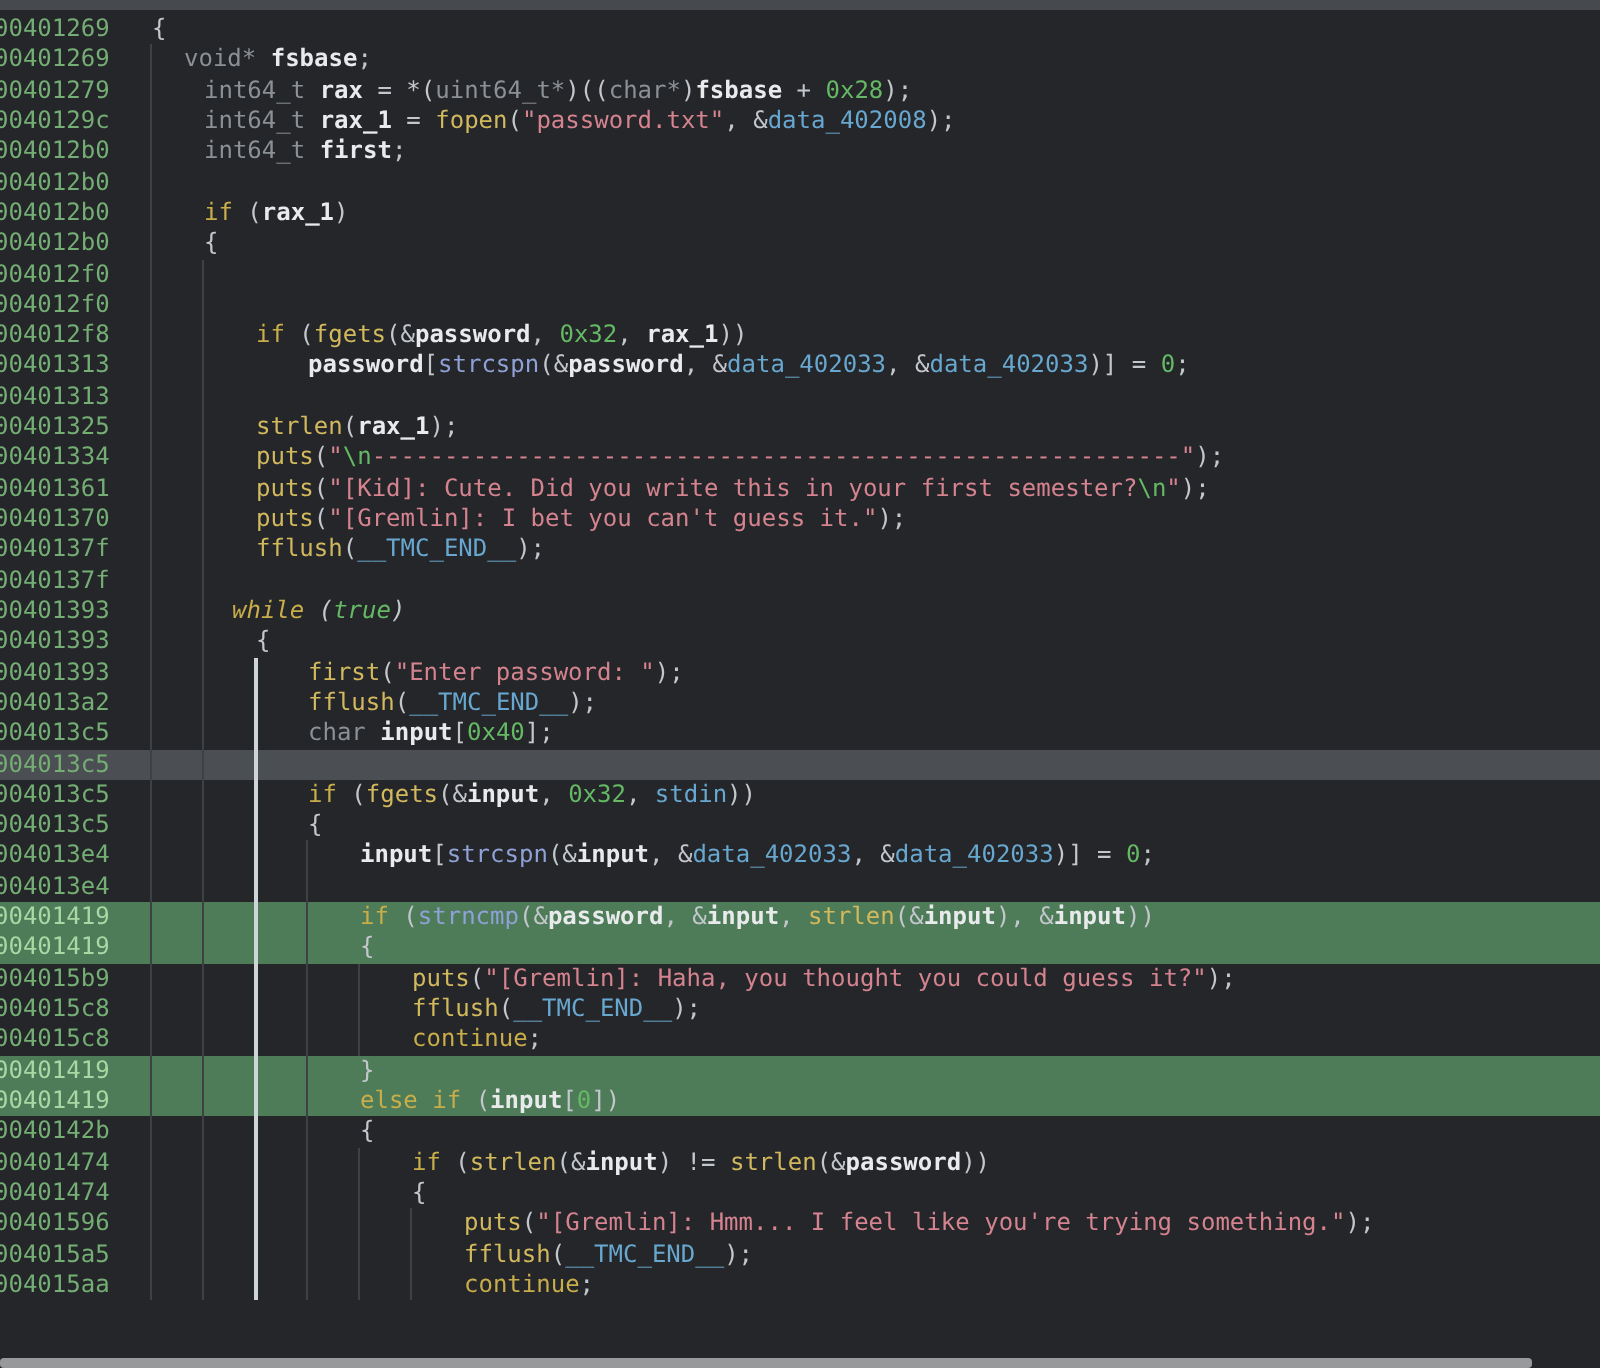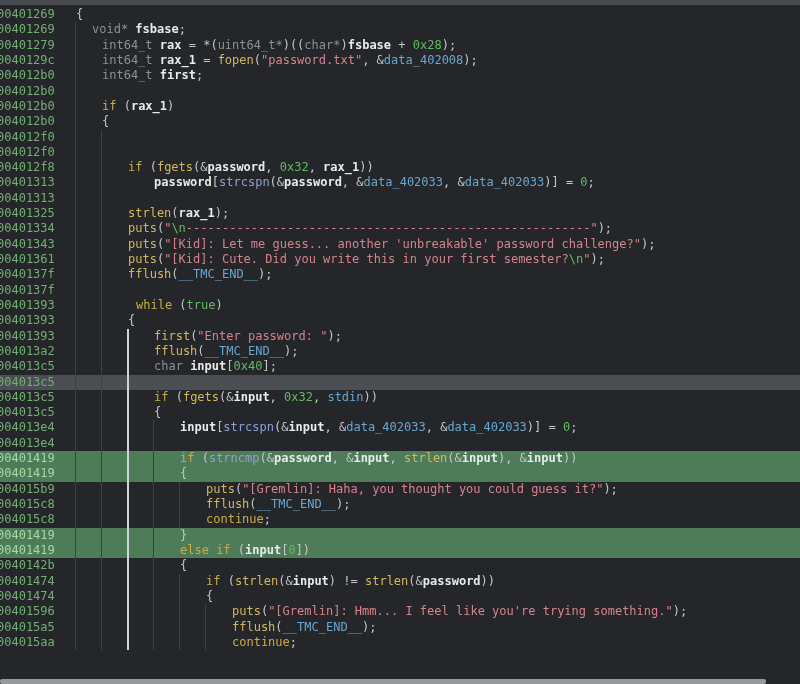--- a/index.html
+++ b/index.html
@@ -45,25 +45,25 @@
       <div class="line"><span class="g" style="left: 75px;"></span><span class="addr">004012b0</span></div>
       <div class="line"><span class="g" style="left: 75px;"></span><span class="addr">004012b0</span><span class="codetxt" style="left: 102px;"><span class="t-kw">if</span><span class="t-pu"> (</span><span class="t-var">rax_1</span><span class="t-pu">)</span></span></div>
       <div class="line"><span class="g" style="left: 75px;"></span><span class="addr">004012b0</span><span class="codetxt" style="left: 102px;"><span class="t-pu">{</span></span></div>
       <div class="line"><span class="g" style="left: 75px;"></span><span class="g" style="left: 101px;"></span><span class="addr">004012f0</span></div>
       <div class="line"><span class="g" style="left: 75px;"></span><span class="g" style="left: 101px;"></span><span class="addr">004012f0</span></div>
       <div class="line"><span class="g" style="left: 75px;"></span><span class="g" style="left: 101px;"></span><span class="addr">004012f8</span><span class="codetxt" style="left: 128px;"><span class="t-kw">if</span><span class="t-pu"> (</span><span class="t-fn">fgets</span><span class="t-pu">(&amp;</span><span class="t-var">password</span><span class="t-pu">, </span><span class="t-num">0x32</span><span class="t-pu">, </span><span class="t-var">rax_1</span><span class="t-pu">))</span></span></div>
       <div class="line"><span class="g" style="left: 75px;"></span><span class="g" style="left: 101px;"></span><span class="addr">00401313</span><span class="codetxt" style="left: 154px;"><span class="t-var">password</span><span class="t-pu">[</span><span class="t-imp">strcspn</span><span class="t-pu">(&amp;</span><span class="t-var">password</span><span class="t-pu">, &amp;</span><span class="t-data">data_402033</span><span class="t-pu">, &amp;</span><span class="t-data">data_402033</span><span class="t-pu">)] = </span><span class="t-num">0</span><span class="t-pu">;</span></span></div>
       <div class="line"><span class="g" style="left: 75px;"></span><span class="g" style="left: 101px;"></span><span class="addr">00401313</span></div>
       <div class="line"><span class="g" style="left: 75px;"></span><span class="g" style="left: 101px;"></span><span class="addr">00401325</span><span class="codetxt" style="left: 128px;"><span class="t-fn">strlen</span><span class="t-pu">(</span><span class="t-var">rax_1</span><span class="t-pu">);</span></span></div>
       <div class="line"><span class="g" style="left: 75px;"></span><span class="g" style="left: 101px;"></span><span class="addr">00401334</span><span class="codetxt" style="left: 128px;"><span class="t-fn">puts</span><span class="t-pu">(</span><span class="t-str">"</span><span class="t-esc">\n</span><span class="t-str">--------------------------------------------------------"</span><span class="t-pu">);</span></span></div>
-      <div class="line"><span class="g" style="left: 75px;"></span><span class="g" style="left: 101px;"></span><span class="addr">00401343</span><span class="codetxt" style="left: 128px;"><span class="t-fn">puts</span><span class="t-pu">(</span><span class="t-str">"[Kid]: Let me guess... another 'unbreakable' password challenge?"</span><span class="t-pu">);</span></span></div>
       <div class="line"><span class="g" style="left: 75px;"></span><span class="g" style="left: 101px;"></span><span class="addr">00401361</span><span class="codetxt" style="left: 128px;"><span class="t-fn">puts</span><span class="t-pu">(</span><span class="t-str">"[Kid]: Cute. Did you write this in your first semester?</span><span class="t-esc">\n</span><span class="t-str">"</span><span class="t-pu">);</span></span></div>
+      <div class="line"><span class="g" style="left: 75px;"></span><span class="g" style="left: 101px;"></span><span class="addr">00401370</span><span class="codetxt" style="left: 128px;"><span class="t-fn">puts</span><span class="t-pu">(</span><span class="t-str">"[Gremlin]: I bet you can't guess it."</span><span class="t-pu">);</span></span></div>
       <div class="line"><span class="g" style="left: 75px;"></span><span class="g" style="left: 101px;"></span><span class="addr">0040137f</span><span class="codetxt" style="left: 128px;"><span class="t-fn">fflush</span><span class="t-pu">(</span><span class="t-data">__TMC_END__</span><span class="t-pu">);</span></span></div>
       <div class="line"><span class="g" style="left: 75px;"></span><span class="g" style="left: 101px;"></span><span class="addr">0040137f</span></div>
-      <div class="line"><span class="g" style="left: 75px;"></span><span class="g" style="left: 101px;"></span><span class="addr">00401393</span><span class="codetxt" style="left: 136px;"><span class="t-kw">while</span><span class="t-pu"> (</span><span class="t-num">true</span><span class="t-pu">)</span></span></div>
+      <div class="line"><span class="g" style="left: 75px;"></span><span class="g" style="left: 101px;"></span><span class="addr">00401393</span><span class="codetxt" style="left: 116px; font-style: italic;"><span class="t-kw">while</span><span class="t-pu"> (</span><span class="t-num">true</span><span class="t-pu">)</span></span></div>
       <div class="line"><span class="g" style="left: 75px;"></span><span class="g" style="left: 101px;"></span><span class="addr">00401393</span><span class="codetxt" style="left: 128px;"><span class="t-pu">{</span></span></div>
       <div class="line"><span class="g" style="left: 75px;"></span><span class="g" style="left: 101px;"></span><span class="g bright" style="left: 127px;"></span><span class="addr">00401393</span><span class="codetxt" style="left: 154px;"><span class="t-fn">first</span><span class="t-pu">(</span><span class="t-str">"Enter password: "</span><span class="t-pu">);</span></span></div>
       <div class="line"><span class="g" style="left: 75px;"></span><span class="g" style="left: 101px;"></span><span class="g bright" style="left: 127px;"></span><span class="addr">004013a2</span><span class="codetxt" style="left: 154px;"><span class="t-fn">fflush</span><span class="t-pu">(</span><span class="t-data">__TMC_END__</span><span class="t-pu">);</span></span></div>
       <div class="line"><span class="g" style="left: 75px;"></span><span class="g" style="left: 101px;"></span><span class="g bright" style="left: 127px;"></span><span class="addr">004013c5</span><span class="codetxt" style="left: 154px;"><span class="t-ty">char</span><span class="t-pu"> </span><span class="t-var">input</span><span class="t-pu">[</span><span class="t-num">0x40</span><span class="t-pu">];</span></span></div>
       <div class="line hl-gray"><span class="g" style="left: 75px;"></span><span class="g" style="left: 101px;"></span><span class="g bright" style="left: 127px;"></span><span class="addr">004013c5</span></div>
       <div class="line"><span class="g" style="left: 75px;"></span><span class="g" style="left: 101px;"></span><span class="g bright" style="left: 127px;"></span><span class="addr">004013c5</span><span class="codetxt" style="left: 154px;"><span class="t-kw">if</span><span class="t-pu"> (</span><span class="t-fn">fgets</span><span class="t-pu">(&amp;</span><span class="t-var">input</span><span class="t-pu">, </span><span class="t-num">0x32</span><span class="t-pu">, </span><span class="t-data">stdin</span><span class="t-pu">))</span></span></div>
       <div class="line"><span class="g" style="left: 75px;"></span><span class="g" style="left: 101px;"></span><span class="g bright" style="left: 127px;"></span><span class="addr">004013c5</span><span class="codetxt" style="left: 154px;"><span class="t-pu">{</span></span></div>
       <div class="line"><span class="g" style="left: 75px;"></span><span class="g" style="left: 101px;"></span><span class="g bright" style="left: 127px;"></span><span class="g" style="left: 153px;"></span><span class="addr">004013e4</span><span class="codetxt" style="left: 180px;"><span class="t-var">input</span><span class="t-pu">[</span><span class="t-imp">strcspn</span><span class="t-pu">(&amp;</span><span class="t-var">input</span><span class="t-pu">, &amp;</span><span class="t-data">data_402033</span><span class="t-pu">, &amp;</span><span class="t-data">data_402033</span><span class="t-pu">)] = </span><span class="t-num">0</span><span class="t-pu">;</span></span></div>
       <div class="line"><span class="g" style="left: 75px;"></span><span class="g" style="left: 101px;"></span><span class="g bright" style="left: 127px;"></span><span class="g" style="left: 153px;"></span><span class="addr">004013e4</span></div>
       <div class="line hl-green"><span class="g" style="left: 75px;"></span><span class="g" style="left: 101px;"></span><span class="g bright" style="left: 127px;"></span><span class="g" style="left: 153px;"></span><span class="addr">00401419</span><span class="codetxt" style="left: 180px;"><span class="t-kw">if</span><span class="t-pu"> (</span><span class="t-imp">strncmp</span><span class="t-pu">(&amp;</span><span class="t-var">password</span><span class="t-pu">, &amp;</span><span class="t-var">input</span><span class="t-pu">, </span><span class="t-fn">strlen</span><span class="t-pu">(&amp;</span><span class="t-var">input</span><span class="t-pu">), &amp;</span><span class="t-var">input</span><span class="t-pu">))</span></span></div>

